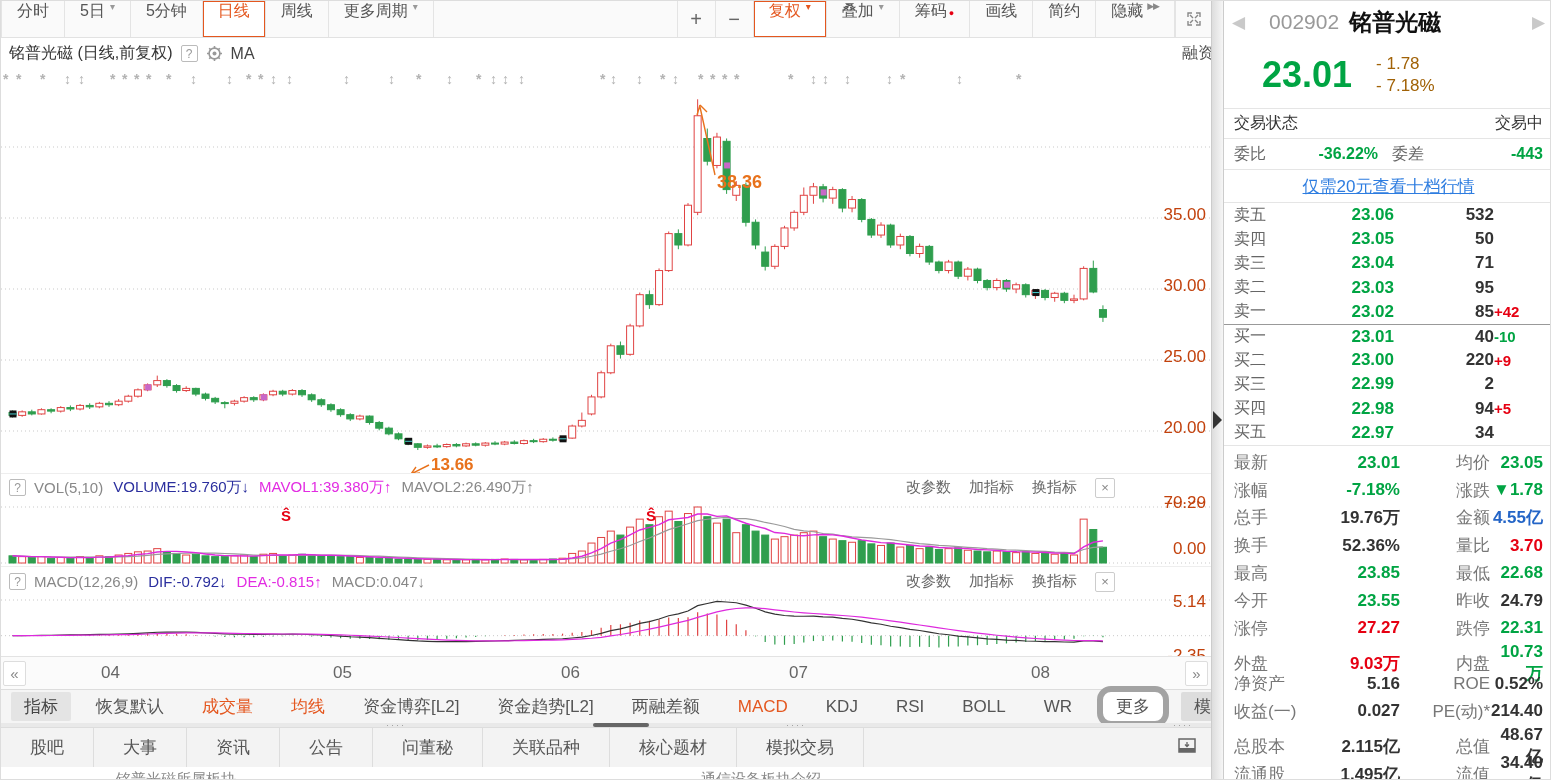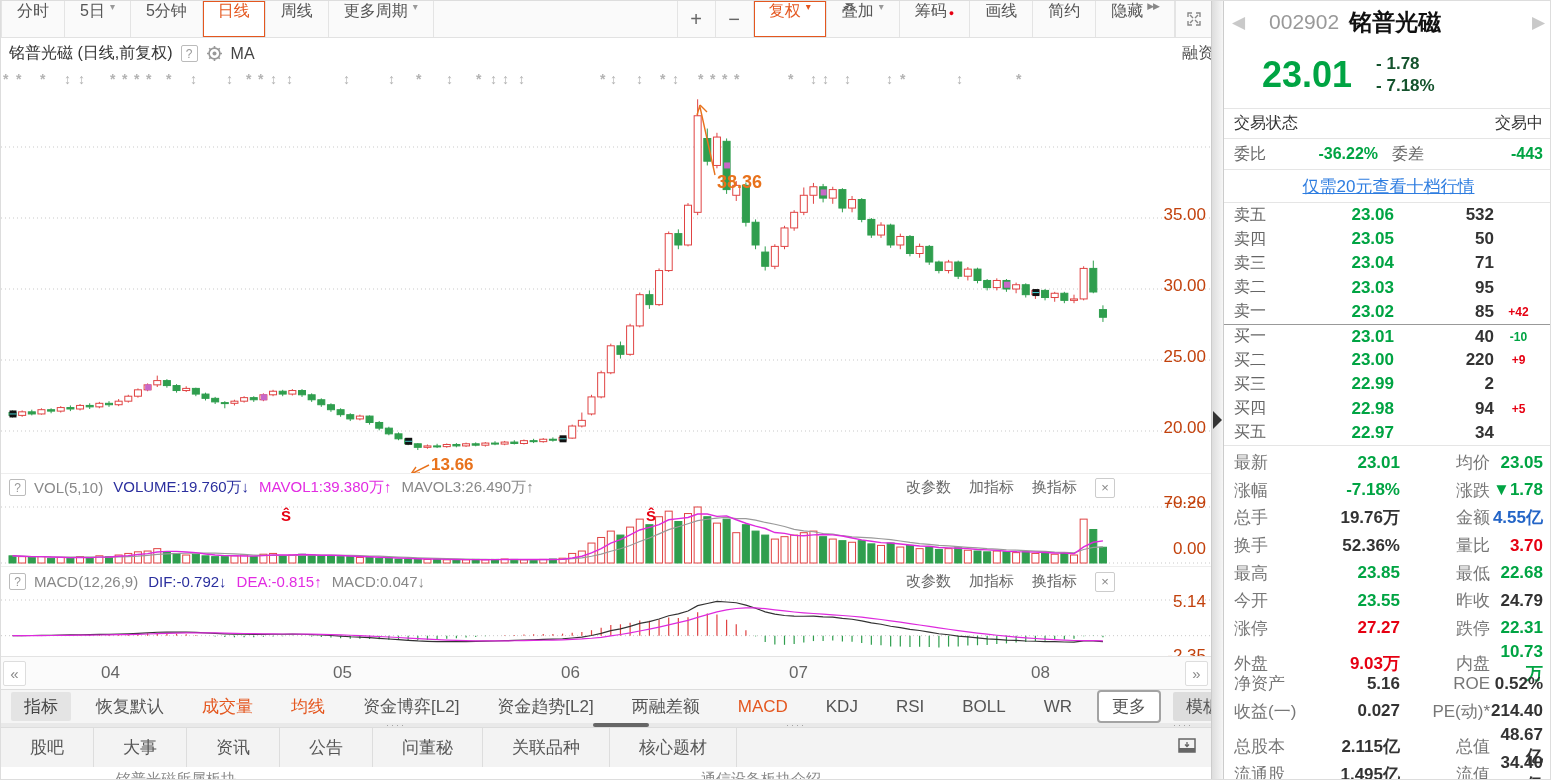--- a/index.html
+++ b/index.html
@@ -52,21 +52,21 @@
   
   .xaxis { position:absolute; left:0; top:655px; width:1210px; height:33px; background:#fbfbfb; border-top:1px solid #e3e3e3; }
   .x-nav { position:absolute; top:4px; width:23px; height:25px; border:1px solid #ddd; background:#fff; color:#888; font-size:15px; display:flex; align-items:center; justify-content:center; cursor:pointer; border-radius:2px; }
   .month { position:absolute; top:6px; font-size:17px; color:#666; }
 
   
   .ind-bar { position:absolute; left:0; top:688px; width:1210px; height:34px; background:#f5f5f5; border-top:1px solid #ddd; display:flex; align-items:center; padding-left:4px; }
   .ind-item { font-size:17px; color:#555; padding:3px 13px; margin:0 6px; cursor:pointer; white-space:nowrap; }
   .ind-item.accent { color:#e4571f; }
   .ind-item.plain-box { background:#e4e4e4; border-radius:2px; color:#444; }
-  .ind-item.outline { border:2px solid #a3a3a3; background:#fff; border-radius:4px; }
+  .ind-item.outline { border:6px solid #a3a3a3; background:#fff; border-radius:14px; }
   .ind-item.gray { background:#ddd; border-radius:2px; }
 
   .splitter { position:absolute; left:0; top:722px; width:1210px; height:4px; background:#e9e9e9; cursor:row-resize; }
   .split-handle { position:absolute; left:592px; top:0; width:56px; height:4px; background:#666; border-radius:2px; }
   .grip { position:absolute; top:-3px; color:#999; font-size:9px; letter-spacing:2px; }
 
   
   .tabs { position:absolute; left:0; top:726px; width:1210px; height:40px; background:#f3f3f3; border-top:1px solid #ddd; display:flex; }
   .tab { padding:0 29px; height:40px; line-height:40px; font-size:17px; color:#555; border-right:1px solid #ddd; cursor:pointer; white-space:nowrap; }
   .tab.active { background:#e4571f; color:#fff; }
@@ -80,38 +80,38 @@
 
   
   .rp { position:absolute; left:1222px; top:0; width:329px; height:780px; background:#fff; border-left:1px solid #ccc; }
   .rp-head { position:absolute; left:0; top:0; width:329px; height:42px; display:flex; align-items:center; padding:0 8px; }
   .rp-arrow { color:#c9c9c9; font-size:17px; cursor:pointer; }
   .rp-code { color:#999; font-size:21px; margin-left:24px; }
   .rp-name { color:#111; font-size:23px; font-weight:bold; margin-left:10px; }
   .rp-head .rp-arrow.next { margin-left:auto; }
   .rp-price-blk { position:absolute; left:0; top:42px; width:329px; height:64px; display:flex; align-items:center; }
   .rp-price { font-size:36px; font-weight:bold; color:#00a443; margin-left:38px; }
-  .rp-chg { margin-left:24px; font-size:17px; font-weight:bold; color:#14532d; line-height:22px; }
+  .rp-chg { margin-left:24px; font-size:17px; font-weight:normal; color:#a16207; line-height:22px; }
   .rp-row { position:absolute; left:0; width:329px; display:flex; align-items:center; padding:0 10px; font-size:16px; }
   .rp-status { top:107px; height:31px; border-top:1px solid #e5e5e5; border-bottom:1px solid #e5e5e5; color:#333; }
   .rp-status .val { margin-left:auto; }
   .rp-weibi { top:138px; height:31px; border-bottom:1px solid #e5e5e5; }
   .rp-weibi .lab { color:#666; }
   .rp-weibi .v1 { width:112px; text-align:right; font-weight:bold; }
   .rp-weibi .lab2 { margin-left:14px; color:#666; }
   .rp-weibi .v2 { margin-left:auto; font-weight:bold; }
   .rp-link-row { top:169px; height:33px; border-bottom:1px solid #e5e5e5; justify-content:center; }
   .rp-link { color:#2e7de0; text-decoration:underline; font-size:17px; cursor:pointer; }
   .rp-book { position:absolute; left:0; top:202px; width:329px; height:243px; border-bottom:1px solid #e5e5e5; }
   .ob-row { display:grid; grid-template-columns:56px 104px 100px 1fr; align-items:center; height:24.2px; padding:0 10px; cursor:pointer; }
   .ob-row.sep { border-top:1px solid #999; }
   .ob-lab { color:#666; font-size:16px; }
   .ob-price { text-align:right; font-size:17px; font-weight:bold; }
   .ob-vol { text-align:right; font-size:17px; font-weight:bold; color:#333; }
-  .ob-delta { text-align:center; font-size:12px; font-weight:bold; }
+  .ob-delta { text-align:left; font-size:15px; font-weight:bold; }
   .rp-stats { position:absolute; left:0; top:448px; width:329px; height:332px; }
   .st-row { display:grid; grid-template-columns:80px 86px 90px 1fr; align-items:center; height:27.6px; padding:0 10px; }
   .st-lab { color:#777; font-size:17px; }
   .st-val { text-align:right; font-size:17px; font-weight:bold; }
   .c-green { color:#00a443; } .c-red { color:#e60012; } .c-blue { color:#2465c7; } .c-dark { color:#333; }
 </style>
 </head>
 <body>
 
 <div class="app">
@@ -496,21 +496,21 @@
       <div class="anno" style="left:430px; top:386px; font-size:17px;">13.66</div>
       <div class="s-mark" id="s-mark-0" style="left: 280px; top: 438px;">Ŝ</div>
       <div class="s-mark" id="s-mark-1" style="left: 645px; top: 438px;">Ŝ</div>
     </div>
 
     <div class="pane-header vol-header">
       <span class="help-box" style="margin-left:0;">?</span>
       <span class="ph-item c-gray">VOL(5,10)</span>
       <span class="ph-item c-navy"><span>VOLUME:19.760万</span><span>↓</span></span>
       <span class="ph-item c-mag"><span>MAVOL1:39.380万</span><span>↑</span></span>
-      <span class="ph-item c-gray"><span>MAVOL3:26.490万</span><span>↑</span></span>
+      <span class="ph-item c-gray"><span>MAVOL2:26.490万</span><span>↑</span></span>
       <span class="ph-right">
         <span class="ph-btn">改参数</span>
         <span class="ph-btn">加指标</span>
         <span class="ph-btn">换指标</span>
         <span class="x-box">×</span>
       </span>
     </div>
     <div class="vol-plot">
       <svg id="vol-svg" width="1210" height="65">
           <line x1="0" y1="6" x2="1210" y2="6" stroke="#c9c9c9" stroke-dasharray="1 3"></line>
@@ -810,20 +810,21 @@
     </div>
 
     <div class="tabs" id="tabs">
         <div class="tab">股吧</div>
         <div class="tab">大事</div>
         <div class="tab">资讯</div>
         <div class="tab">公告</div>
         <div class="tab">问董秘</div>
         <div class="tab">关联品种</div>
         <div class="tab">核心题材</div>
+        <div class="tab">模拟交易</div>
       </div>
     <svg class="panel-ico" width="22" height="18">
       <rect x="2" y="2" width="16" height="13" fill="none" stroke="#666" stroke-width="1.5"></rect>
       <rect x="2" y="11" width="16" height="4" fill="#666"></rect>
       <path d="M10 5v4 M8 7.5l2 2 2-2" stroke="#666" stroke-width="1.3" fill="none"></path>
     </svg>
     <div class="partial-row">
       <span style="left:115px;">铭普光磁所属板块</span>
       <span style="left:700px;">通信设备板块介绍</span>
     </div>

